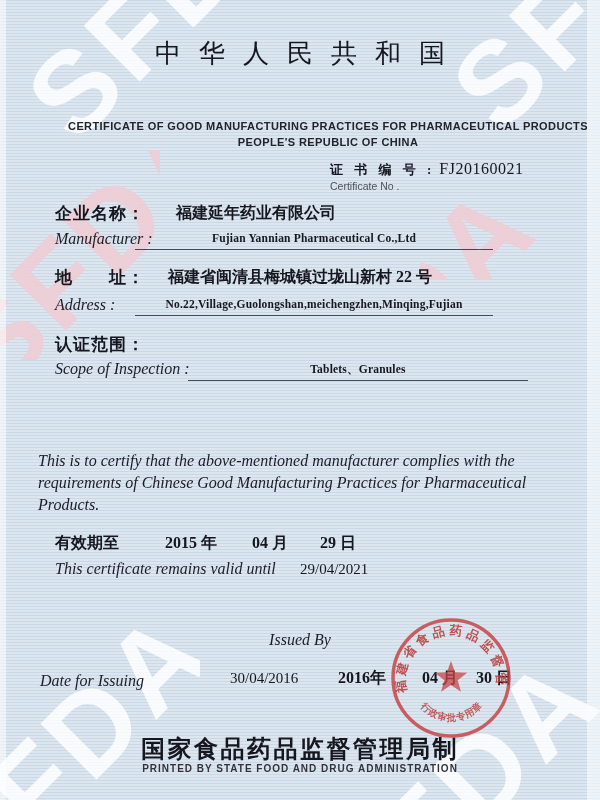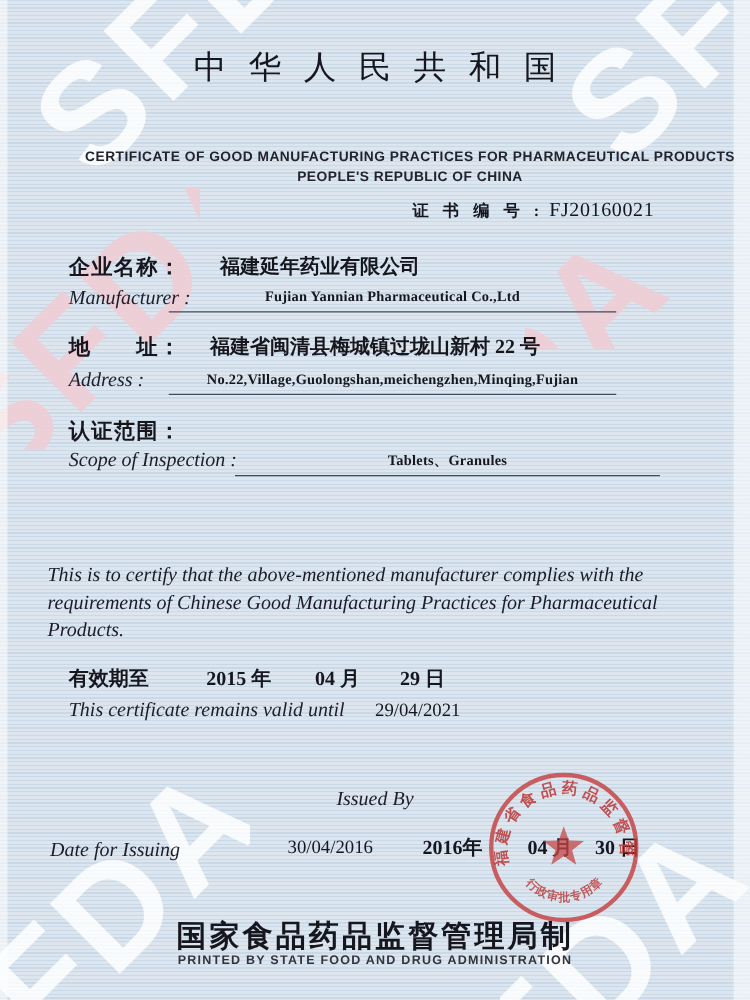--- a/index.html
+++ b/index.html
@@ -75,20 +75,21 @@
 
   <div class="z1 ctr title-cn">中华人民共和国</div>
   <div class="z1 ctr sub-en sub1">CERTIFICATE OF GOOD MANUFACTURING PRACTICES FOR PHARMACEUTICAL PRODUCTS</div>
   <div class="z1 ctr sub-en sub2">PEOPLE'S REPUBLIC OF CHINA</div>
 
   <div class="z1 certno">
     <div>
       <span class="lab">证 书 编 号 :</span>
       <span class="val">FJ20160021</span>
     </div>
+    <div class="en">Certificate No .</div>
   </div>
 
   <div class="z1 lab-cn" style="left:55px;top:202px;">企业名称：</div>
   <div class="z1 val-cn" style="left:136px;top:203px;width:240px;text-align:center;">福建延年药业有限公司</div>
   <div class="z1 lab-en" style="left:55px;top:230px;">Manufacturer :</div>
   <div class="z1 uline" style="left:135px;top:228px;width:358px;height:21px;">
     <span class="uval">Fujian Yannian Pharmaceutical Co.,Ltd</span>
   </div>
 
   <div class="z1 lab-cn" style="left:55px;top:266px;">地　　址：</div>

